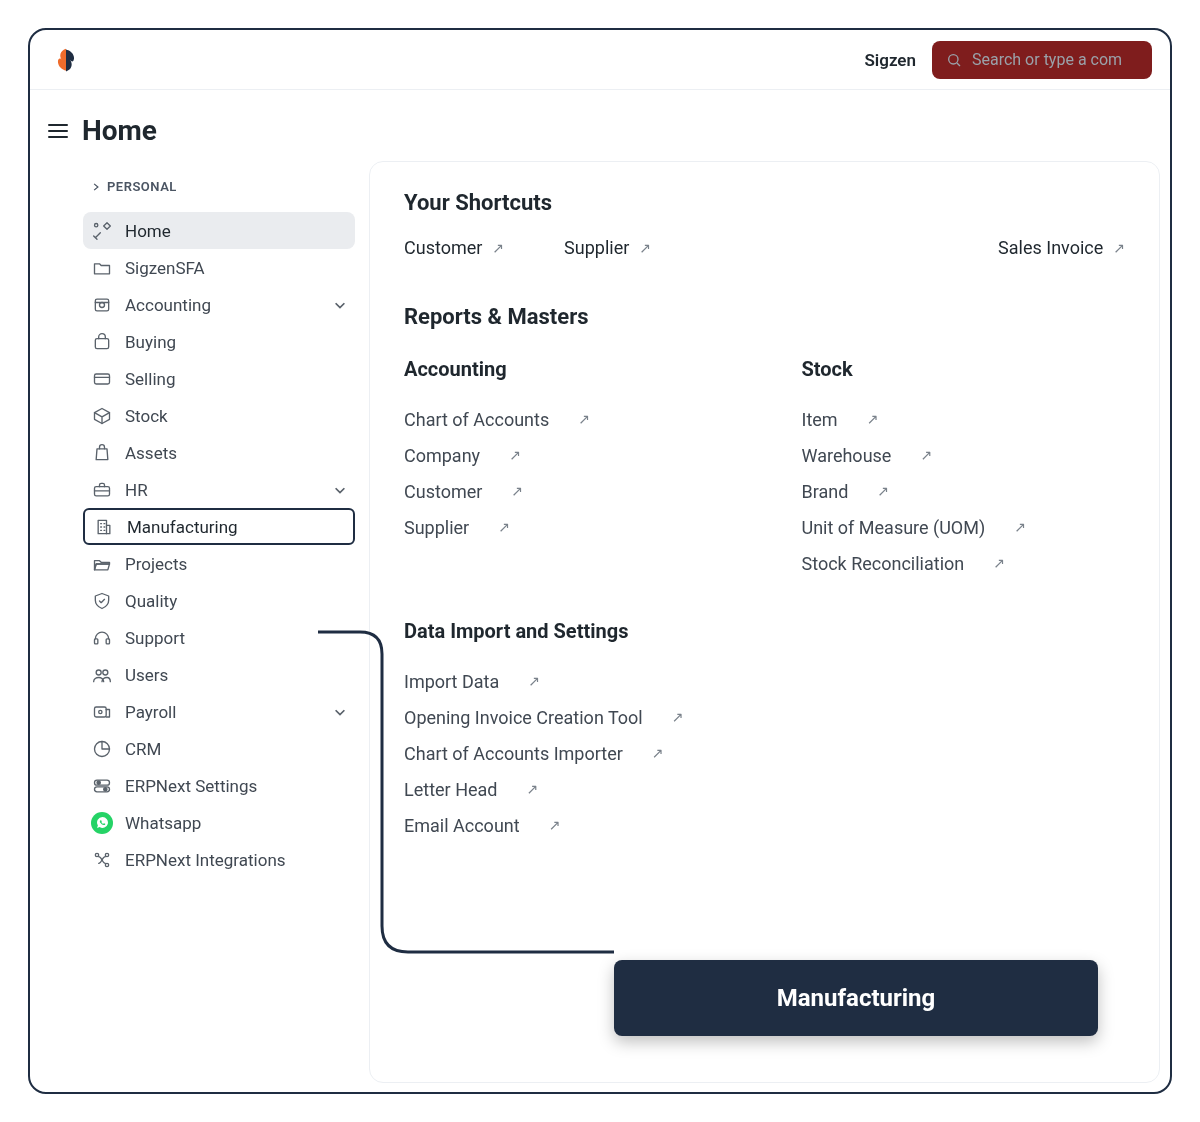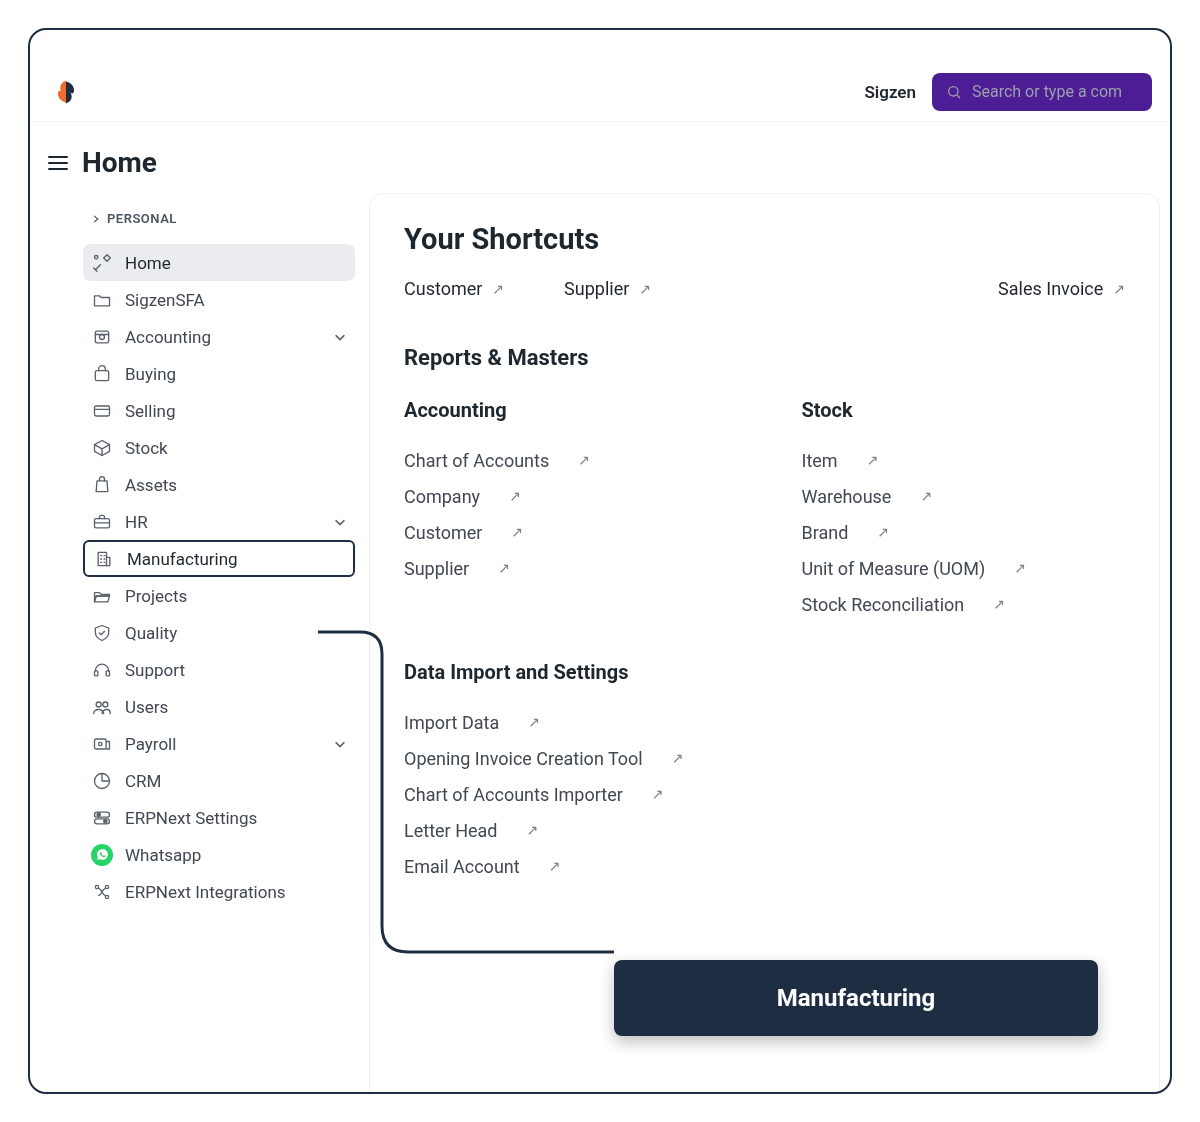--- a/index.html
+++ b/index.html
@@ -20,32 +20,31 @@
   position: relative;
   background: #fff;
 }
 .topbar {
   height: 60px;
   display: flex;
   align-items: center;
   justify-content: space-between;
   padding: 0 18px;
   border-bottom: 1px solid #eceff3;
-  margin-top: 32px;
 }
 .logo {
   width: 28px; height: 28px;
   display: flex; align-items: center; justify-content: center;
   margin-left: 4px;
 }
 .logo svg { width: 26px; height: 26px; }
 .topbar-right { display: flex; align-items: center; gap: 16px; }
 .org-label { font-size: 17px; font-weight: 600; color: #1f272e; }
 .search {
-  background: #4c1d95;
+  background: #7f1d1d;
   border-radius: 8px;
   display: flex; align-items: center;
   height: 38px;
   padding: 0 14px;
   color: #9aa1a9;
   font-size: 16px;
   width: 220px;
   white-space: nowrap;
   overflow: hidden;
 }
@@ -104,21 +103,21 @@
 
 .main-card {
   flex: 1;
   border: 1px solid #eceff3;
   border-radius: 14px;
   padding: 28px 34px;
   margin-left: 8px;
   position: relative;
   overflow: hidden;
 }
-.section-title { font-size: 29px; font-weight: 700; color: #1f272e; margin-bottom: 22px; }
+.section-title { font-size: 22px; font-weight: 700; color: #1f272e; margin-bottom: 22px; }
 .shortcuts-row { display: flex; gap: 60px; margin-bottom: 46px; }
 .shortcut { font-size: 18px; color: #1f272e; display: flex; align-items: center; gap: 10px; cursor: pointer; }
 .shortcut .arrow, .link-item .arrow { color: #7a828b; font-size: 14px; }
 
 .rm-title { font-size: 22px; font-weight: 700; margin-bottom: 28px; }
 .columns { display: flex; gap: 60px; }
 .col { flex: 1; }
 .col.shift { margin-left: 14px; }
 .col-title { font-size: 20px; font-weight: 700; margin-bottom: 20px; }
 .link-item { font-size: 18px; color: #404852; display: flex; align-items: center; gap: 29px; height: 36px; cursor: pointer; }

